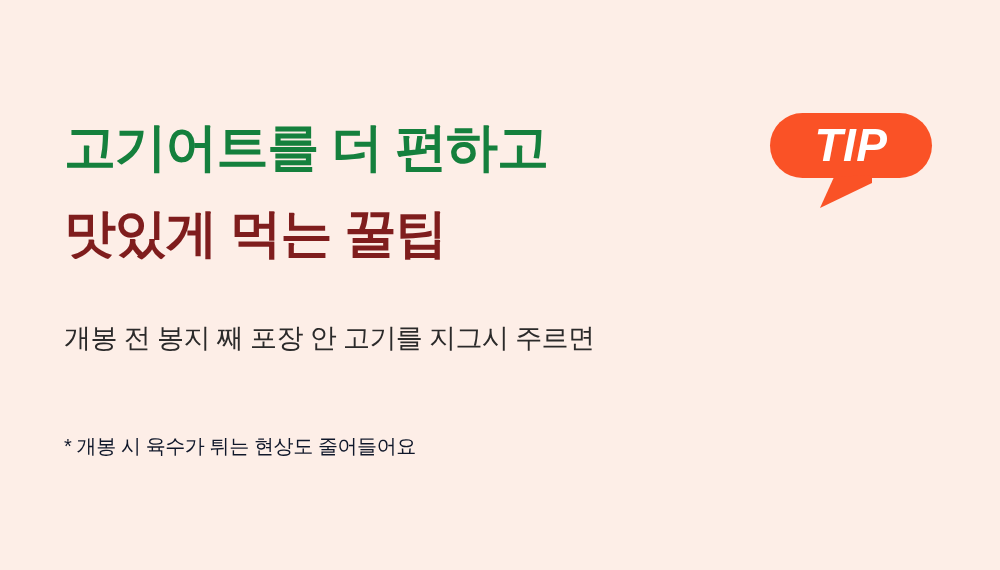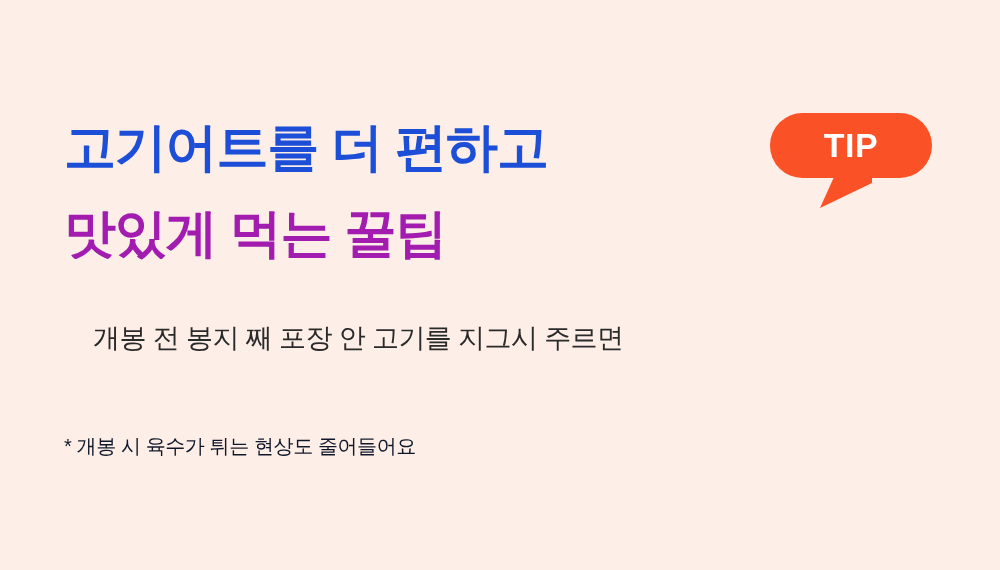--- a/index.html
+++ b/index.html
@@ -31,44 +31,43 @@
     font-size: 52px;
     line-height: 86px;
     font-weight: 700;
     letter-spacing: -1.2px;
     white-space: nowrap;
   }
   .headline-line {
     display: block;
   }
   .headline-line-1 {
-    color: #1d4ed8;
+    color: #15803d;
     text-align: center;
   }
   .headline-line-2 {
-    color: #a21caf;
+    color: #7f1d1d;
   }
 
   
   .body-copy {
     position: absolute;
     left: 64px;
     top: 312px;
     margin: 0;
     padding: 0;
     font-size: 27px;
     line-height: 52px;
     font-weight: 400;
     color: #2B2A2A;
     letter-spacing: -0.6px;
     white-space: nowrap;
   }
   .body-line {
     display: block;
-    margin-left: 29px;
   }
 
   
   .footnote {
     position: absolute;
     left: 64px;
     top: 431px;
     margin: 0;
     padding: 0;
     font-size: 20px;
@@ -95,22 +94,23 @@
     height: 65px;
     background: #FA5226;
     border-radius: 33px;
     display: flex;
     align-items: center;
     justify-content: center;
     box-sizing: border-box;
   }
   .tip-label {
     color: #FFFFFF;
-    font-size: 34px;
+    font-size: 46px;
     font-weight: 700;
+    font-style: italic;
     letter-spacing: 0.5px;
     line-height: 1;
     padding-bottom: 2px;
     user-select: none;
   }
   .tip-tail {
     position: absolute;
     left: 46px;
     top: 62px;
     width: 56px;

